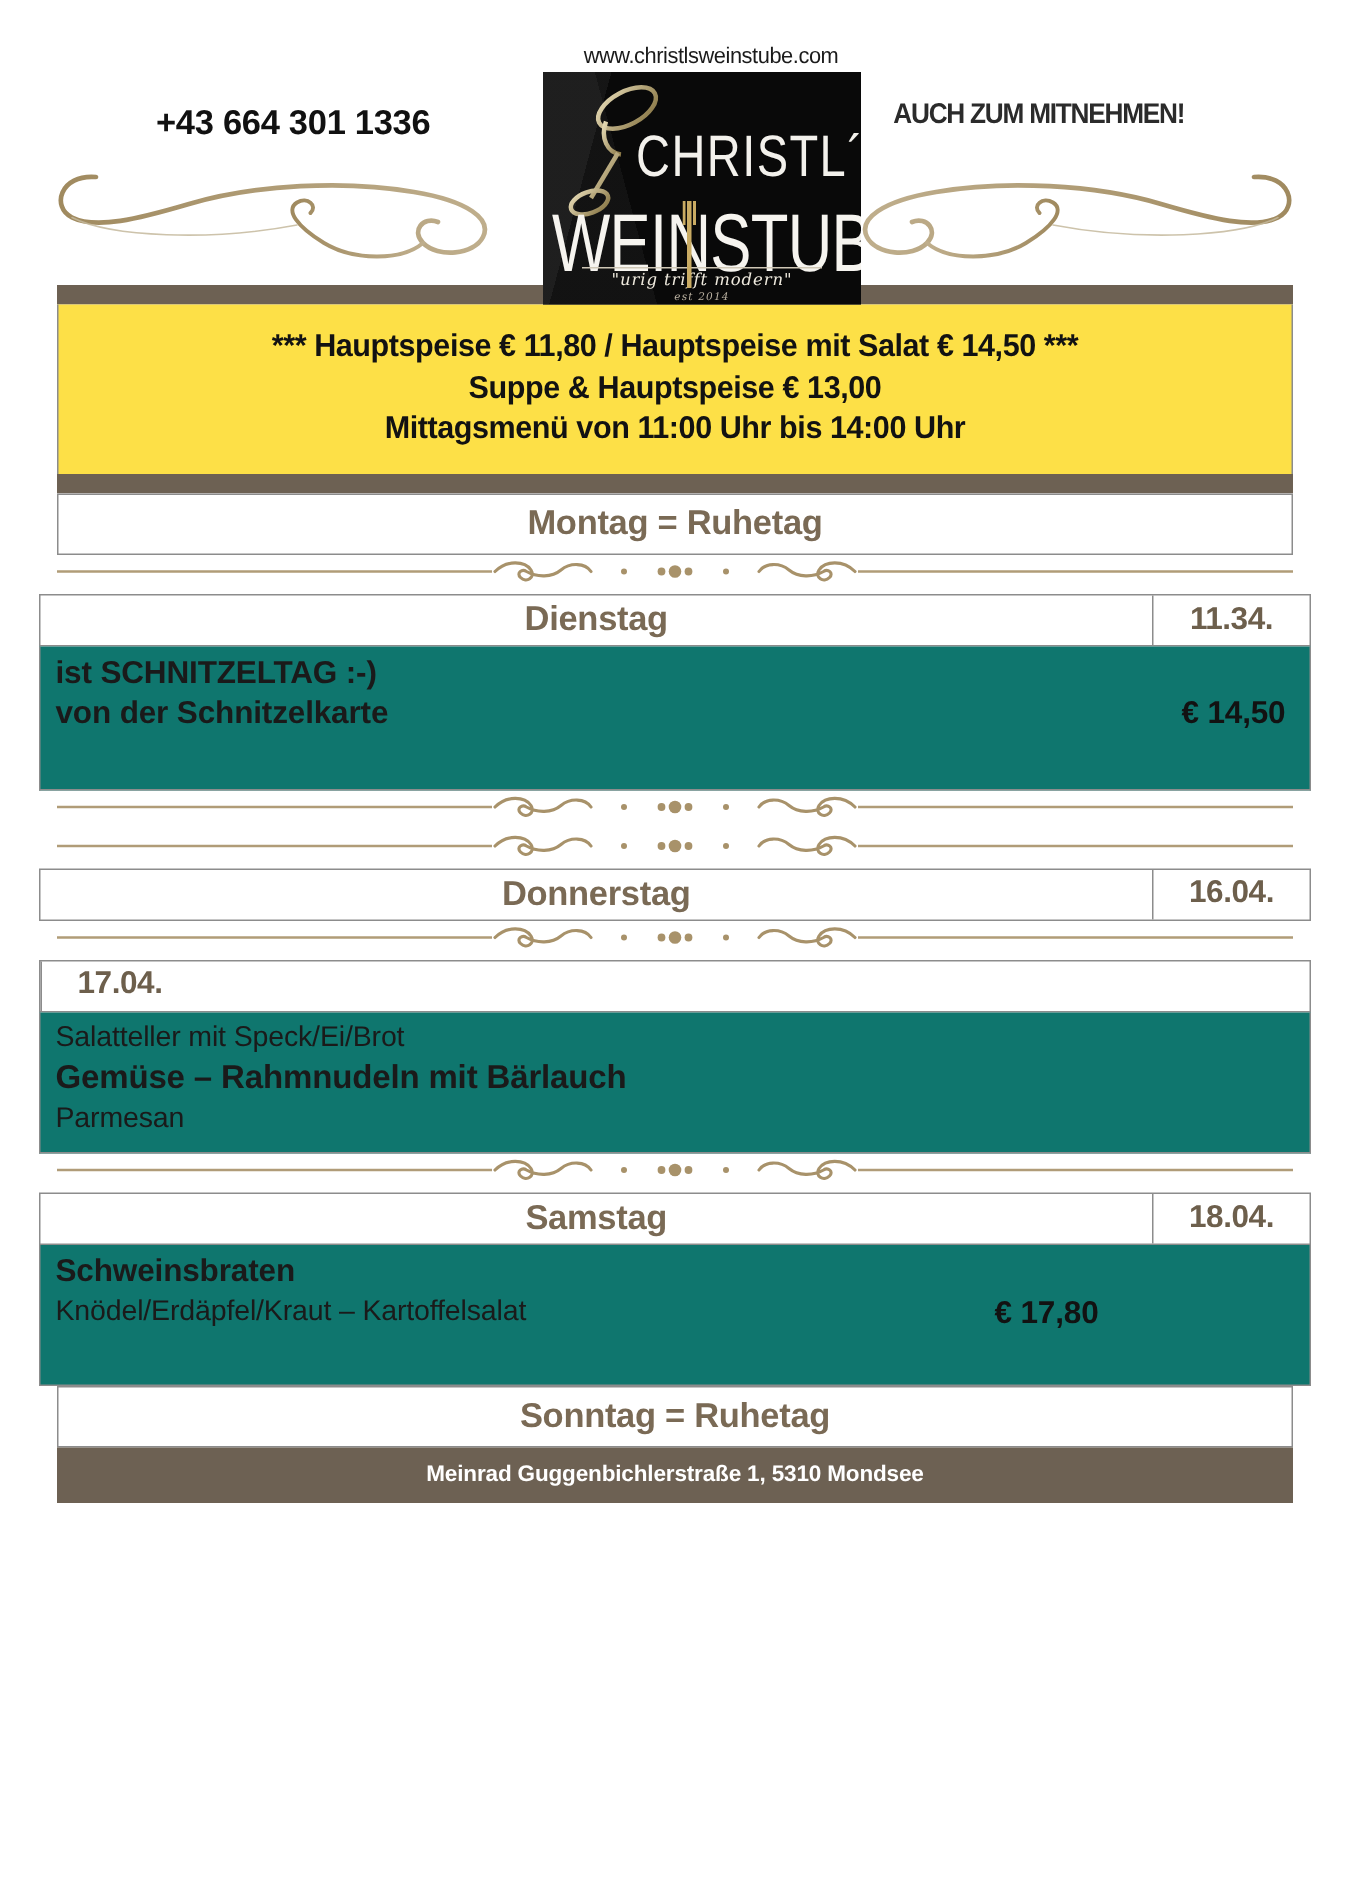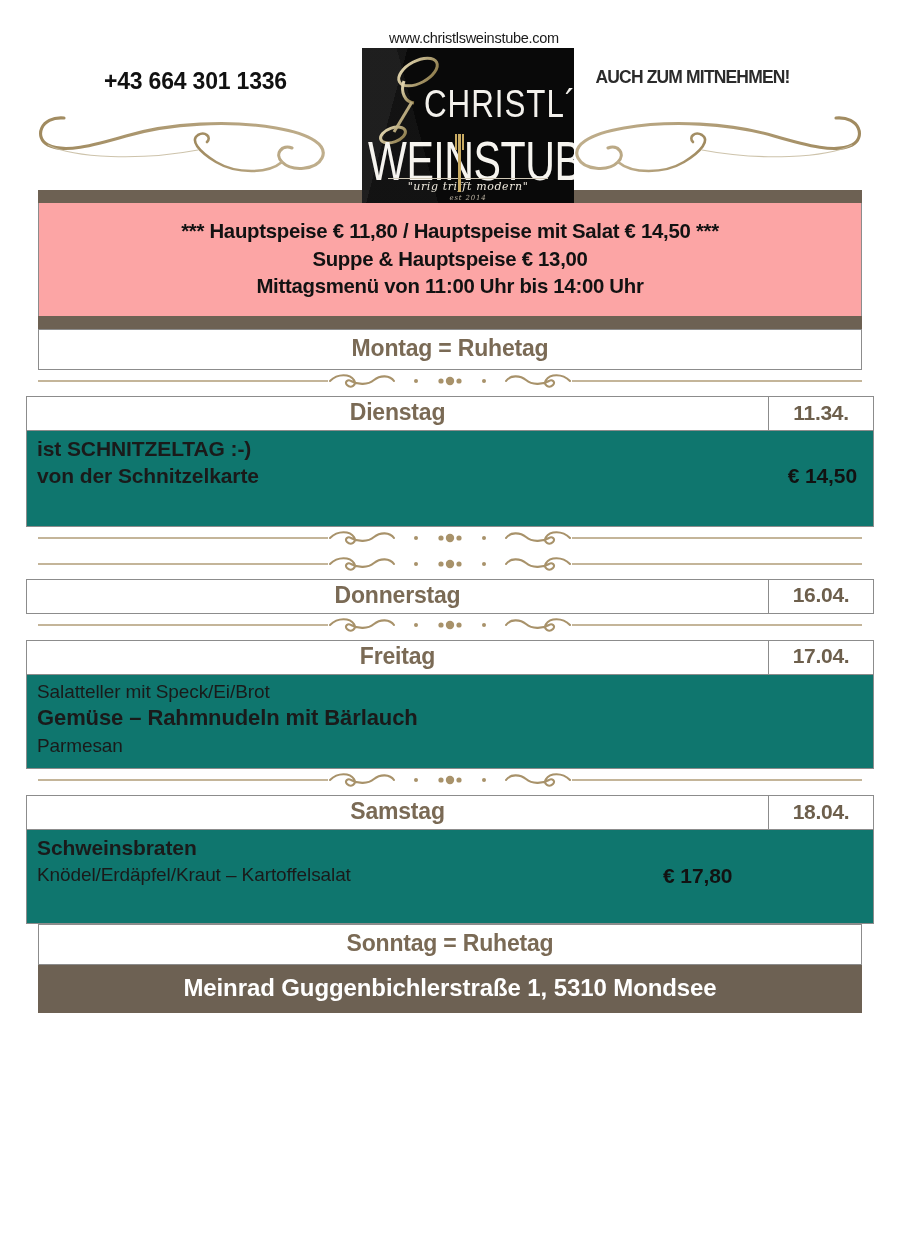--- a/index.html
+++ b/index.html
@@ -103,21 +103,21 @@
   
   .brownbar{
     background:#6d6153;
     height:13px;
     margin:0 38px;
   }
   .promo{
     margin:0 38px;
     border-left:1px solid #8c8c8c;
     border-right:1px solid #8c8c8c;
-    background:#fca5a5;
+    background:#fde047;
     padding:14px 0 16px;
     text-align:center;
   }
   .promo-line{
     font-size:21px;font-weight:bold;color:#121212;
     line-height:1.32;
     letter-spacing:-0.3px;
     transform:scaleX(0.97);
   }
 
@@ -187,21 +187,21 @@
   .price-right{right:6px;top:0;font-size:21px;}
   .price-mid{left:626px;top:0;font-size:21px;font-weight:normal;}
   .spacer-row{height:26px;}
 
   
   .address{
     margin:0 38px;
     background:#6d6153;
     color:#ffffff;
     text-align:center;
-    font-size:24px;font-weight:bold;
+    font-size:15px;font-weight:bold;
     letter-spacing:-0.1px;
     padding:9px 0 11px;
   }
 </style>
 </head>
 <body>
 
 <div class="page">
 
   <div class="header">
@@ -355,21 +355,20 @@
              C504,15 494,15 488,10 C482,5 472,5 468,11" fill="none" stroke="#a8926a" stroke-width="2.1" stroke-linecap="round"></path>
     <circle cx="378" cy="11" r="2.0" fill="#a8926a"></circle>
     <circle cx="403" cy="11" r="2.6" fill="#a8926a"></circle>
     <circle cx="412" cy="11" r="4.2" fill="#a8926a"></circle>
     <circle cx="421" cy="11" r="2.6" fill="#a8926a"></circle>
     <circle cx="446" cy="11" r="2.0" fill="#a8926a"></circle>
   </svg>
       </div>
       <div class="day">
       <div class="day-head">
-        <div class="name">Freitag</div>
         <div class="date">17.04.</div>
       </div>
       <div class="day-body">
           <div class="mi"><span>Salatteller mit Speck/Ei/Brot</span></div>
           <div class="mi big"><span>Gemüse – Rahmnudeln mit Bärlauch</span></div>
           <div class="mi"><span>Parmesan</span></div>
         </div>
       </div>
       <div class="divider">
         <svg width="824" height="22" viewBox="0 0 824 22">

